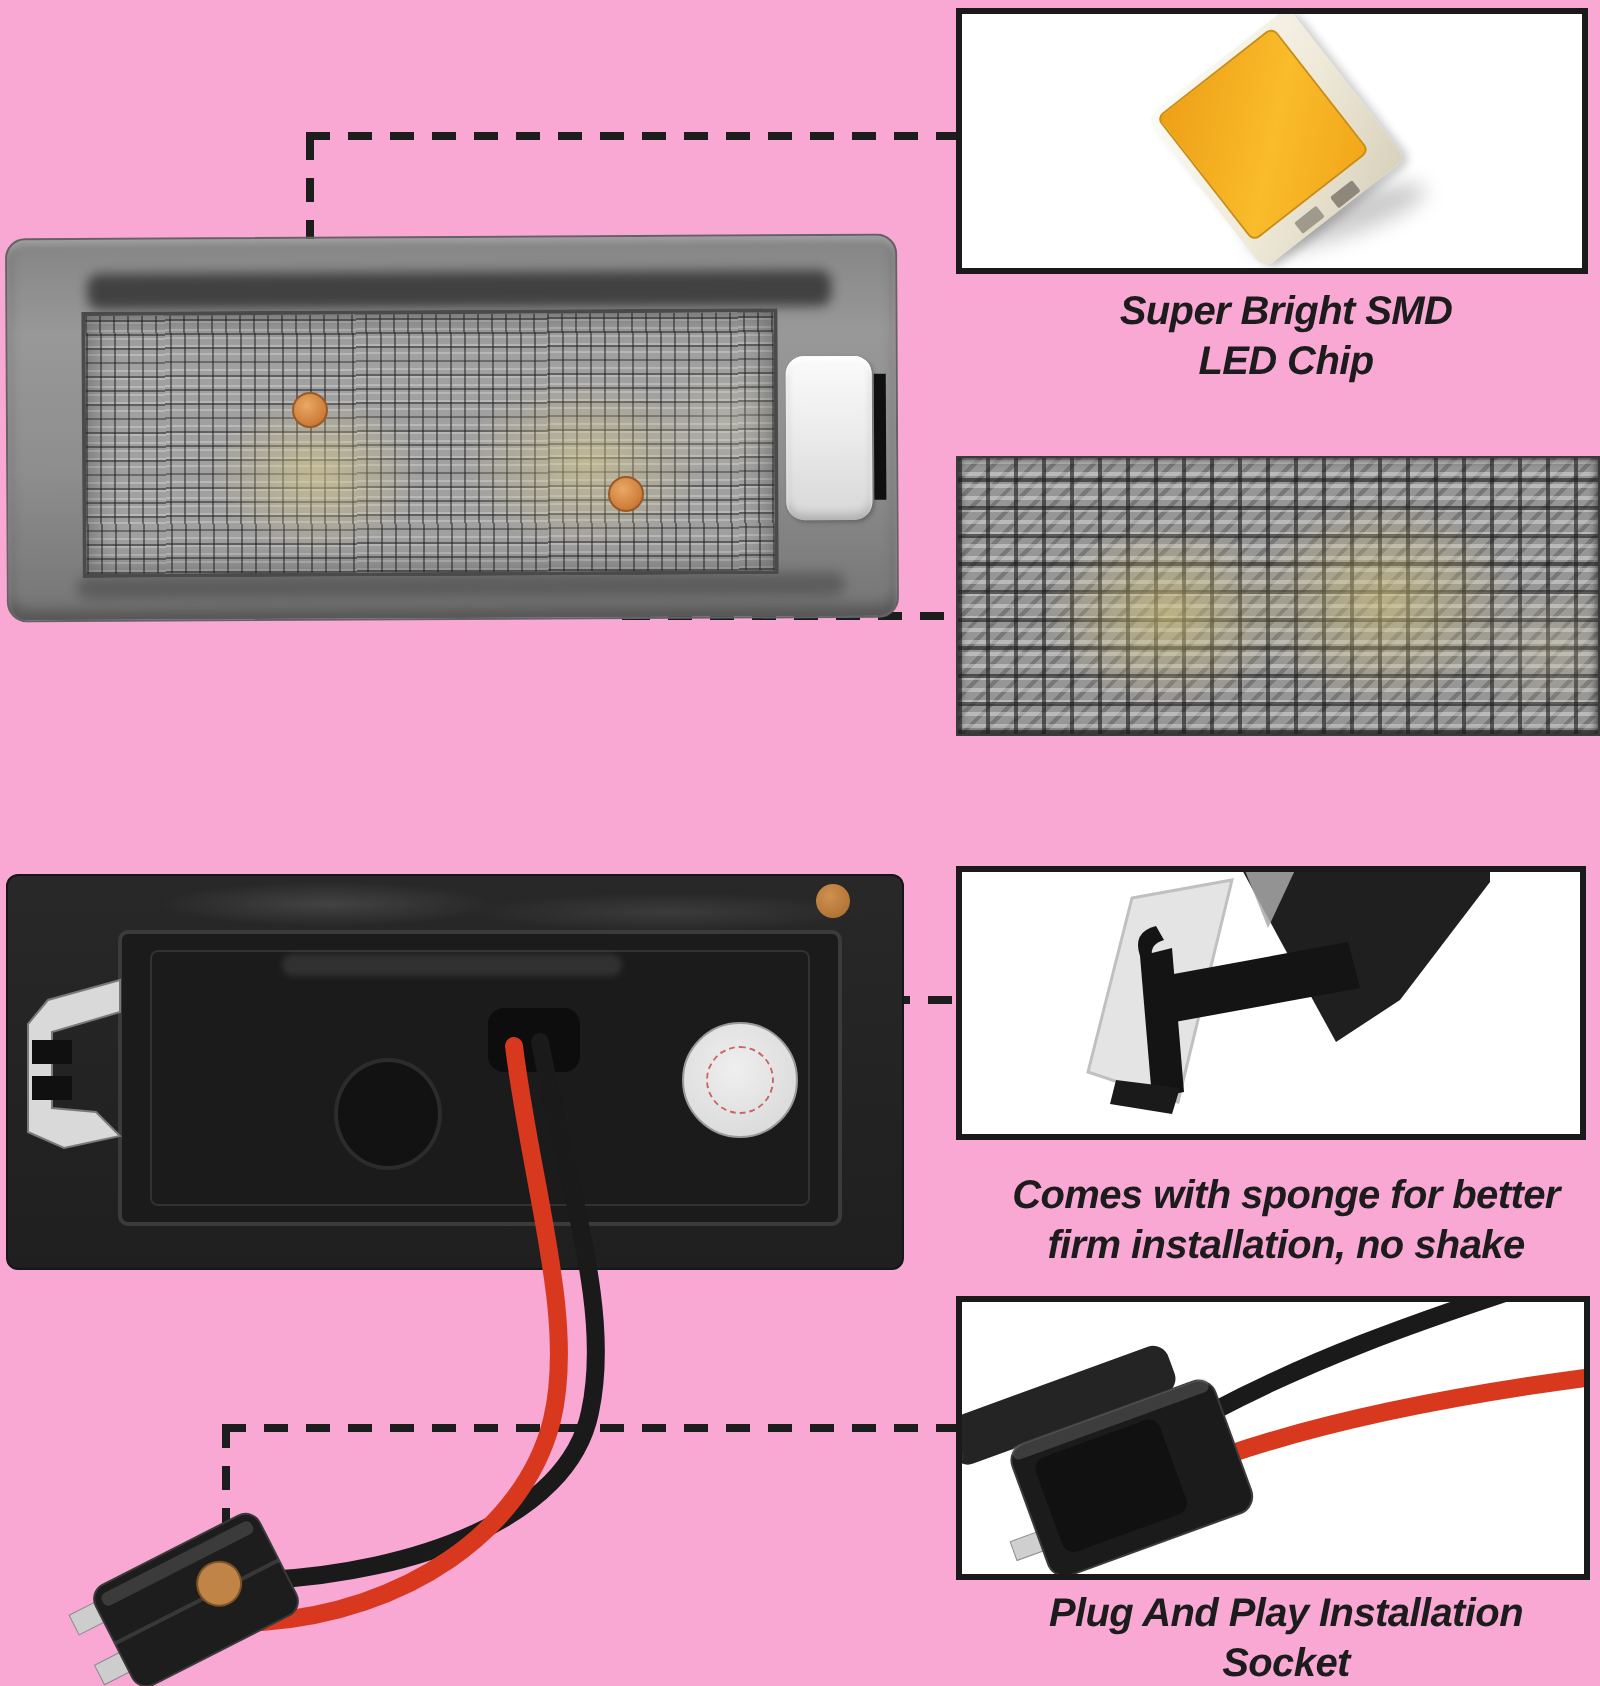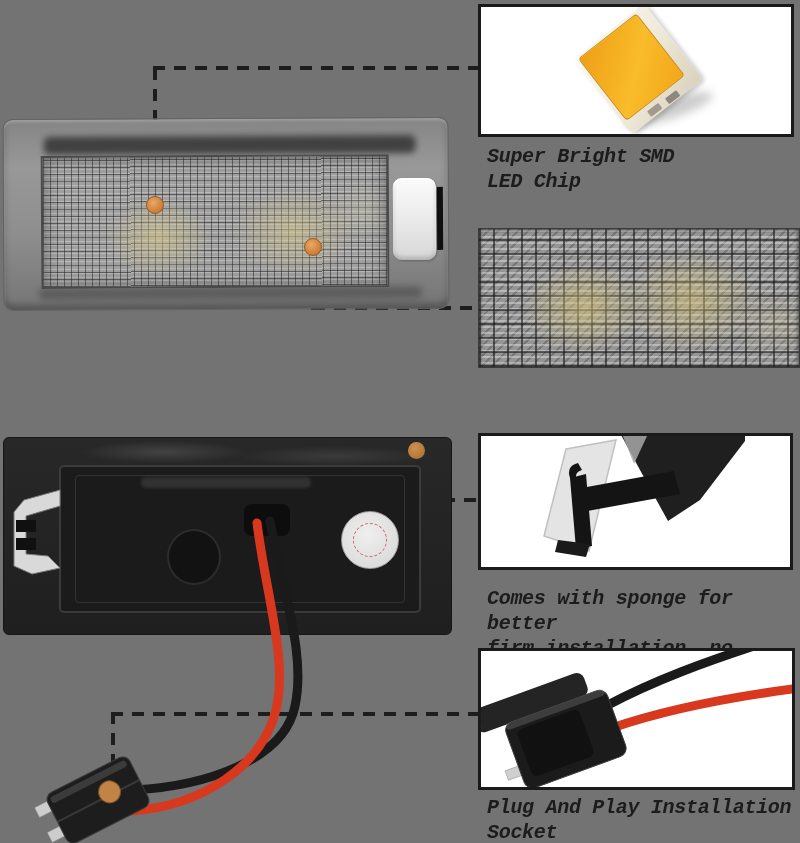--- a/index.html
+++ b/index.html
@@ -1,17 +1,17 @@
 <!DOCTYPE html>
 <html><head>
 <meta charset="utf-8">
 <style>
   html,body{margin:0;padding:0;background:#fff;}
-  #page{position:relative;width:800px;height:843px;background:#737373;overflow:hidden;
-        font-family:Liberation Mono, monospace;}
+  #page{position:relative;width:800px;height:843px;background:#f9a8d4;overflow:hidden;
+        font-family:Liberation Sans, sans-serif;text-align:center;}
 
   
   .dash-h{position:absolute;height:4px;
     background:repeating-linear-gradient(90deg,#1d1d1d 0 12px,transparent 12px 21px);}
   .dash-v{position:absolute;width:4px;
     background:repeating-linear-gradient(180deg,#1d1d1d 0 12px,transparent 12px 21px);}
 
   
   .frame{position:absolute;border:3px solid #1a1a1a;background:#fff;overflow:hidden;box-sizing:border-box;}
 

